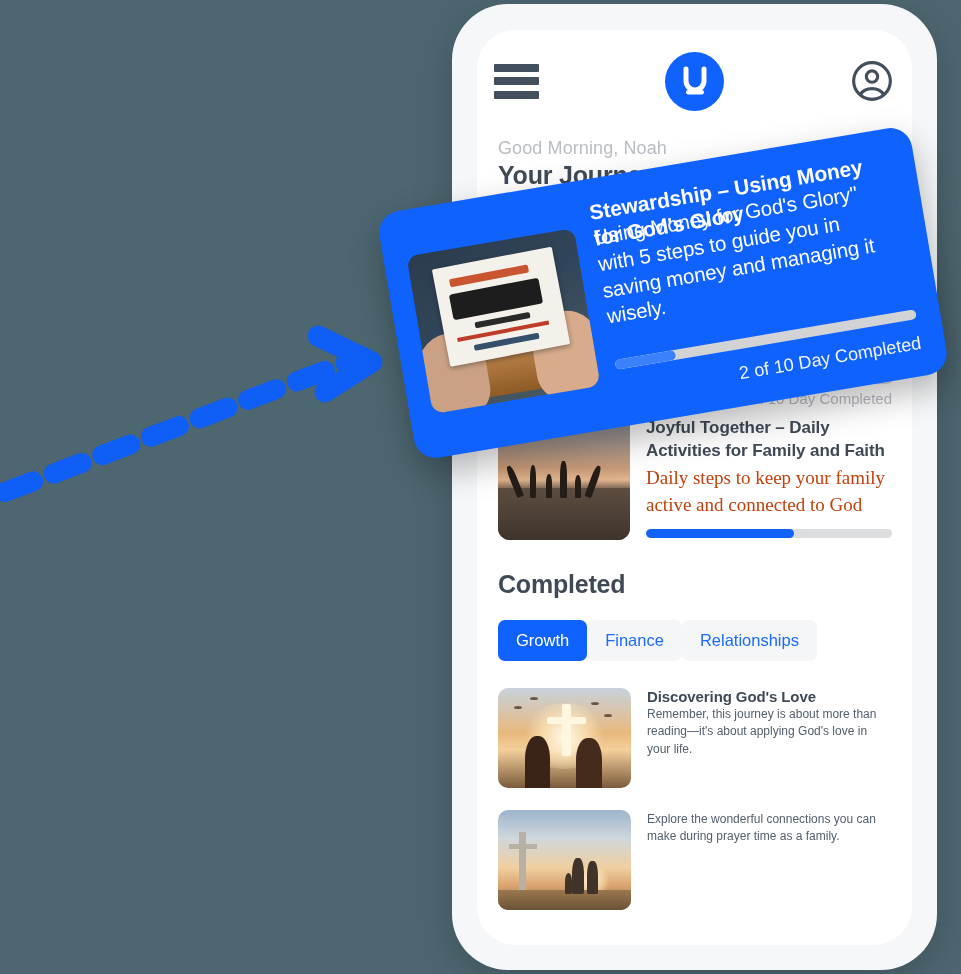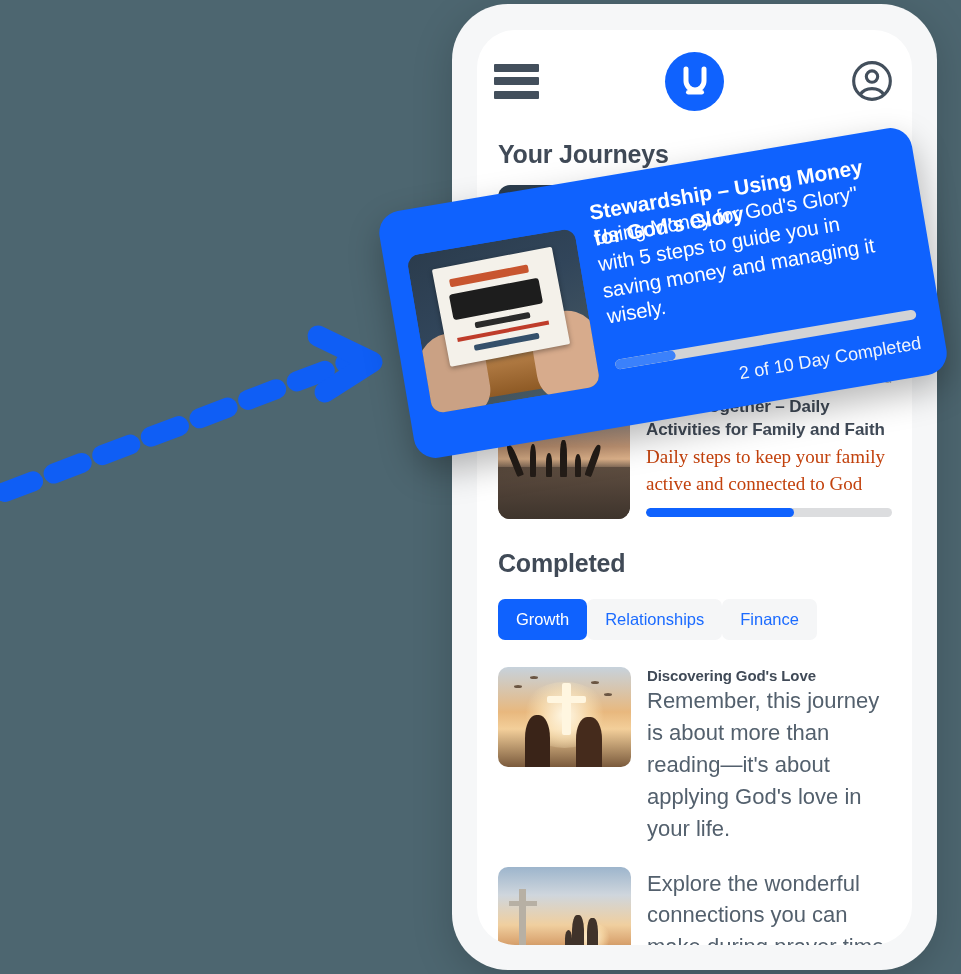--- a/index.html
+++ b/index.html
@@ -192,21 +192,21 @@
     position: relative;
   }
   .cat-info { flex: 1; min-width: 0; }
   .cat-title {
     font-size: 15px;
     font-weight: bold;
     color: #404a57;
     letter-spacing: -0.1px;
   }
   .cat-desc {
-    font-size: 22px;
+    font-size: 12px;
     color: #53606d;
     line-height: 1.45;
     margin-top: 1px;
   }
 
   
   #highlight-card {
     position: absolute;
     left: 393px;
     top: 168px;
@@ -354,20 +354,21 @@
           </svg>
         </div>
         <svg class="account-icon" viewBox="0 0 24 24">
           <circle cx="12" cy="12" r="10" stroke="#434f5c" stroke-width="1.7" fill="none"></circle>
           <circle cx="12" cy="9.6" r="3.1" stroke="#434f5c" stroke-width="1.7" fill="none"></circle>
           <path d="M5.6 19.4 A7.2 6 0 0 1 18.4 19.4" stroke="#434f5c" stroke-width="1.7" fill="none"></path>
         </svg>
       </div>
 
       <div class="greeting-block">
+        <div class="greeting-text">Good Morning, Noah</div>
         <div class="page-title">Your Journeys</div>
       </div>
 
       <div class="journeys">
 
         <div class="journey-row">
           <div class="journey-thumb">
             <div class="art art-giving">
               <div class="jar"></div>
               <div class="hand-l"></div>
@@ -411,22 +412,22 @@
             </div>
           </div>
         </div>
       </div>
 
       <div class="categories-section">
         <div class="section-title">Completed</div>
 
         <div class="chip-row">
           <div class="chip active">Growth</div>
+          <div class="chip">Finance</div>
           <div class="chip">Relationships</div>
-          <div class="chip">Finance</div>
         </div>
 
         <div class="cat-list">
           <div class="cat-row">
             <div class="cat-thumb">
               <div class="art art-cross">
                 <div class="glow"></div>
                 <div class="bird" style="left:12%;top:18%"></div>
                 <div class="bird" style="left:24%;top:9%"></div>
                 <div class="bird" style="left:70%;top:14%"></div>

